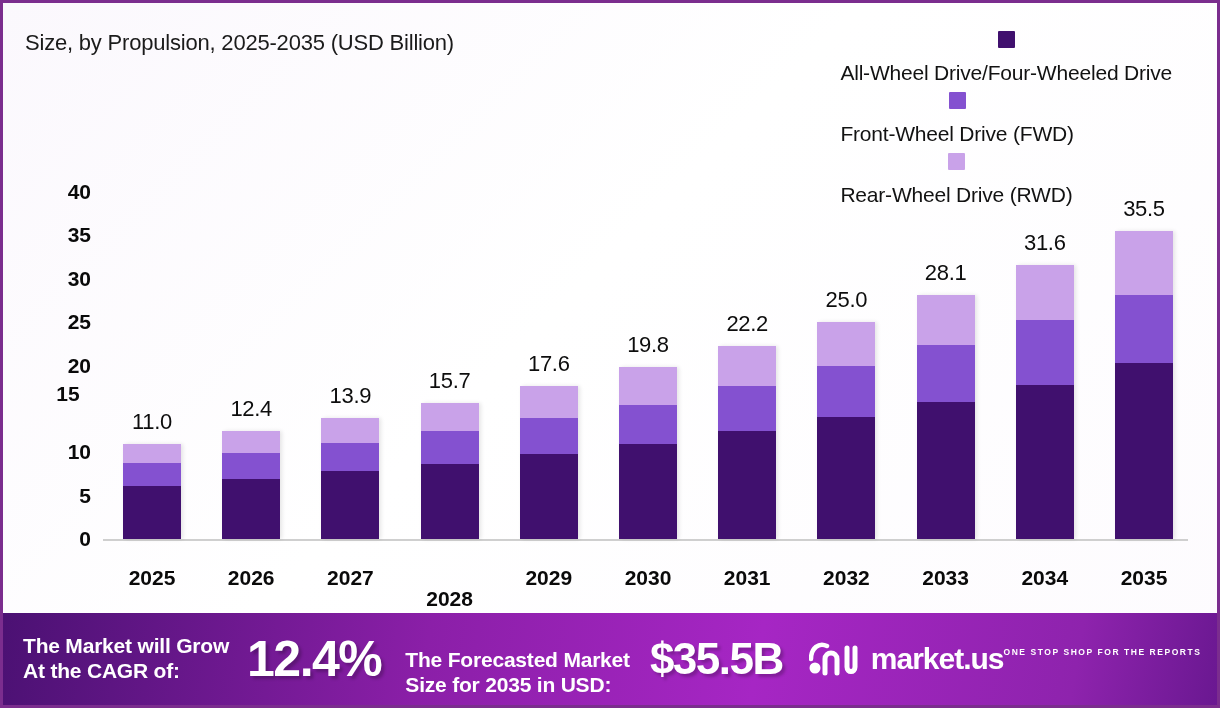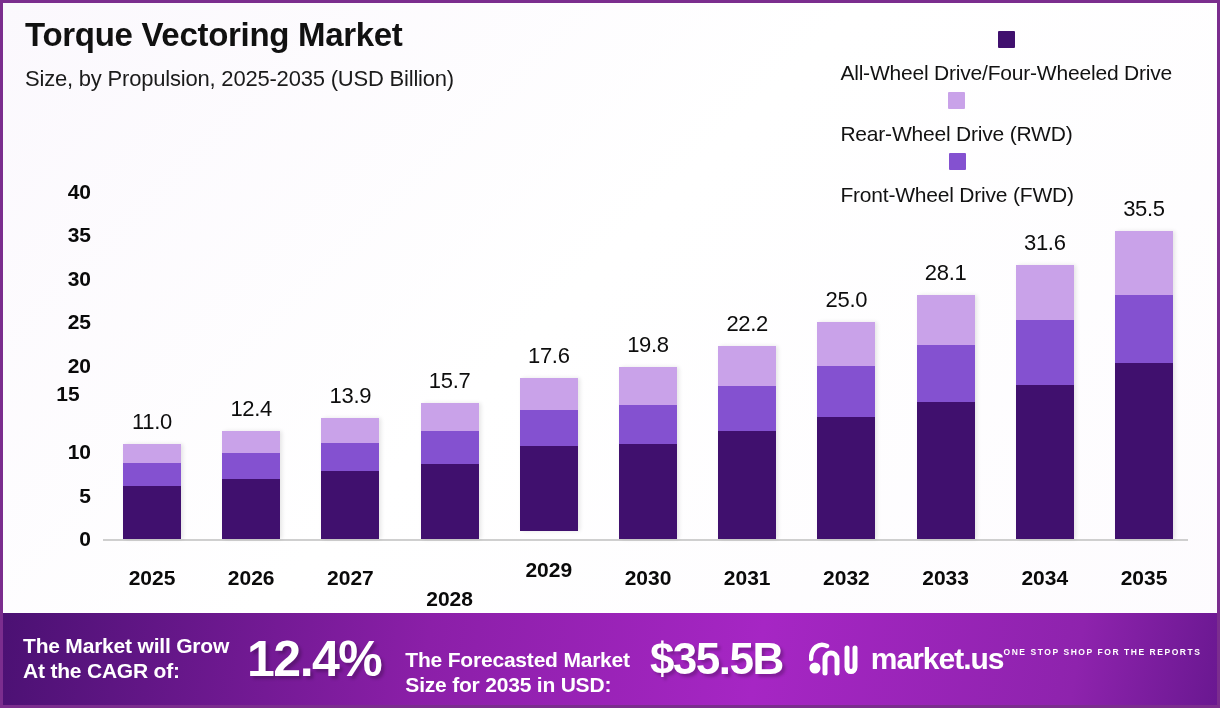--- a/index.html
+++ b/index.html
@@ -191,36 +191,35 @@
     color: #ffffff;
     margin-top: 4px;
   }
 </style>
 </head>
 <body>
 
 <div id="infographic">
 
   <div id="header">
-    <div id="chart-title">Torque Vectoring Market</div>
     <div id="chart-subtitle">Size, by Propulsion, 2025-2035 (USD Billion)</div>
   </div>
 
   <div id="legend">
       <div class="legend-row">
         <span class="legend-swatch" style="background: rgb(64, 16, 110);"></span>
         <span class="legend-label">All-Wheel Drive/Four-Wheeled Drive</span>
       </div>
       <div class="legend-row">
+        <span class="legend-swatch" style="background: rgb(132, 81, 208);"></span>
+        <span class="legend-label">Front-Wheel Drive (FWD)</span>
+      </div>
+      <div class="legend-row">
         <span class="legend-swatch" style="background: rgb(201, 162, 233);"></span>
         <span class="legend-label">Rear-Wheel Drive (RWD)</span>
-      </div>
-      <div class="legend-row">
-        <span class="legend-swatch" style="background: rgb(132, 81, 208);"></span>
-        <span class="legend-label">Front-Wheel Drive (FWD)</span>
       </div>
     </div>
 
   <div id="plot">
     <div id="y-axis">
         <div class="y-tick" style="top: 536px;">0</div>
         <div class="y-tick" style="top: 492.625px;">5</div>
         <div class="y-tick" style="top: 449.25px;">10</div>
         <div class="y-tick" style="top: 391px; text-align: center;">15</div>
         <div class="y-tick" style="top: 362.5px;">20</div>
@@ -260,21 +259,21 @@
         </div>
         <div class="bar-group" style="left: 417.6px; width: 58px; bottom: 64px; height: 1px; text-decoration: underline;">
           <div class="bar" style="height: 136.197px; display: flex; flex-direction: column;">
             <div class="seg" style="background: rgb(201, 162, 233); height: 28.6275px;"></div>
             <div class="seg" style="background: rgb(132, 81, 208); height: 32.0975px;"></div>
             <div class="seg" style="background: rgb(64, 16, 110); height: 75.4725px;"></div>
           </div>
           <div class="bar-value" style="bottom: 145.197px;">15.7</div>
           <div class="x-label" style="top: 28px; margin-top: 21px;">2028</div>
         </div>
-        <div class="bar-group" style="left: 516.8px; width: 58px; bottom: 72px; height: 1px;">
+        <div class="bar-group" style="left: 516.8px; width: 58px; bottom: 64px; height: 1px;">
           <div class="bar" style="height: 152.68px; display: flex; flex-direction: column;">
             <div class="seg" style="background: rgb(201, 162, 233); height: 32.0975px;"></div>
             <div class="seg" style="background: rgb(132, 81, 208); height: 35.5675px;"></div>
             <div class="seg" style="background: rgb(64, 16, 110); height: 85.015px;"></div>
           </div>
           <div class="bar-value" style="bottom: 161.68px;">17.6</div>
           <div class="x-label" style="top: 28px;">2029</div>
         </div>
         <div class="bar-group" style="left: 616px; width: 58px; bottom: 64px; height: 1px;">
           <div class="bar" style="height: 171.765px; display: flex; flex-direction: column;">

